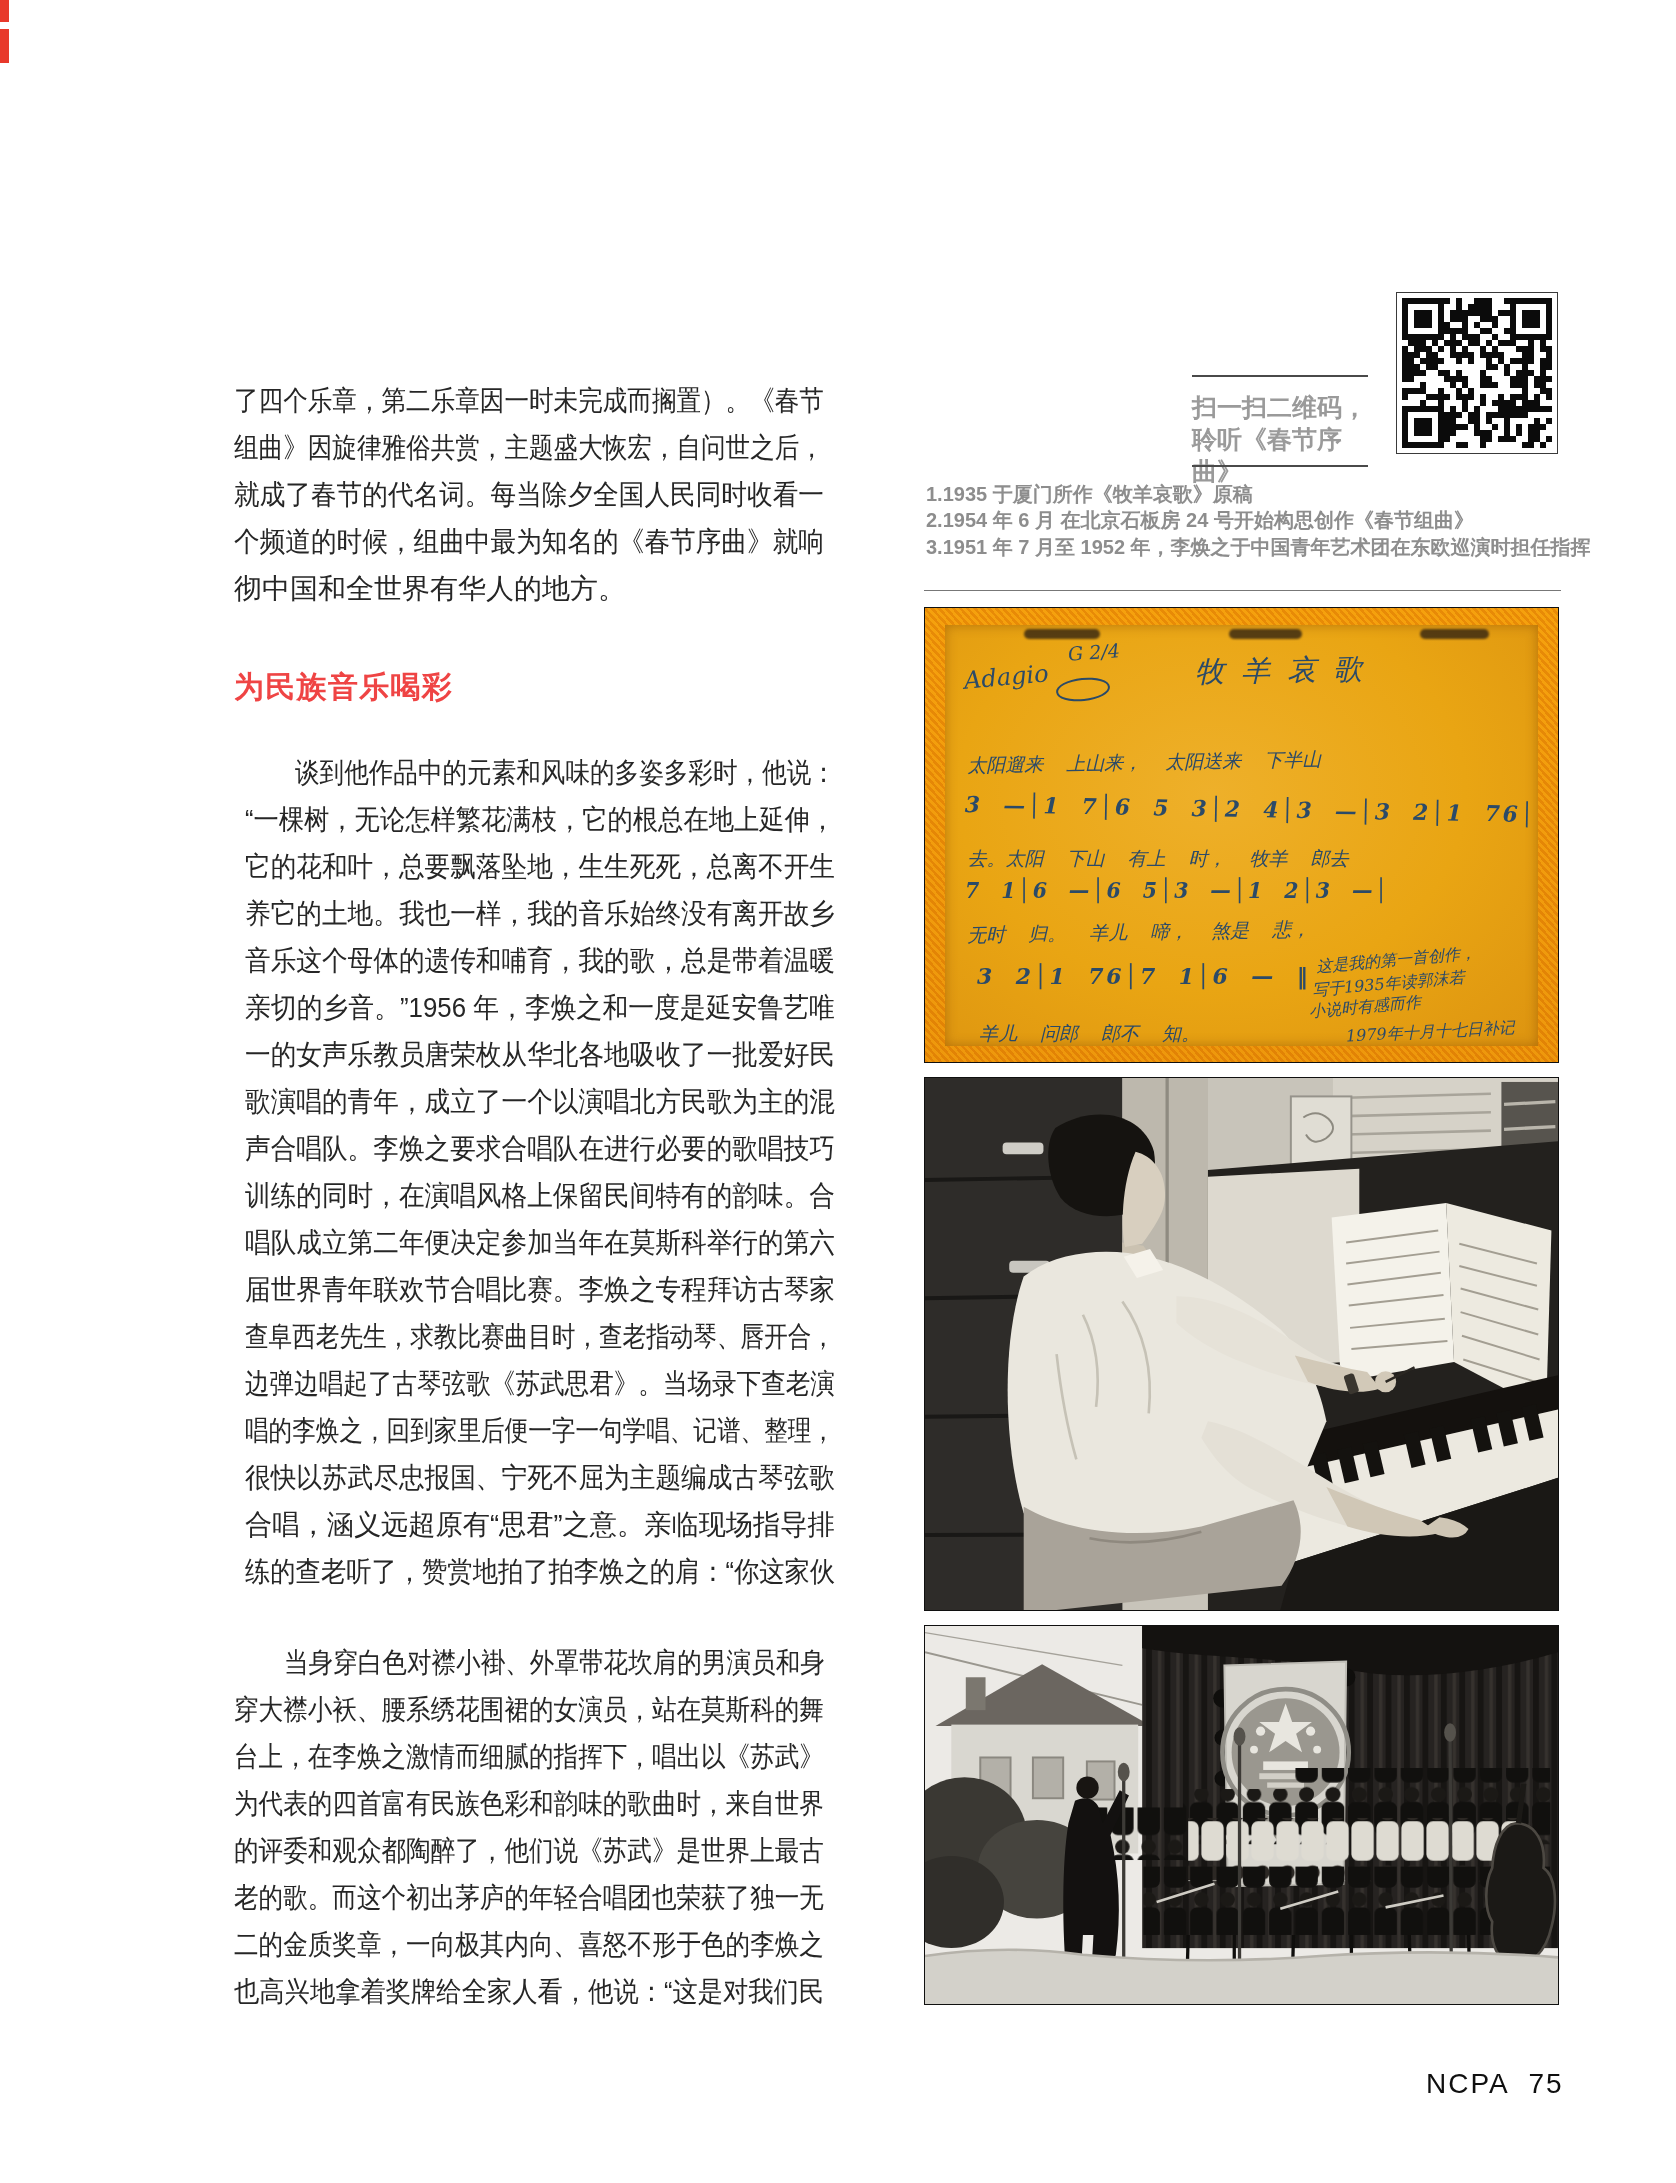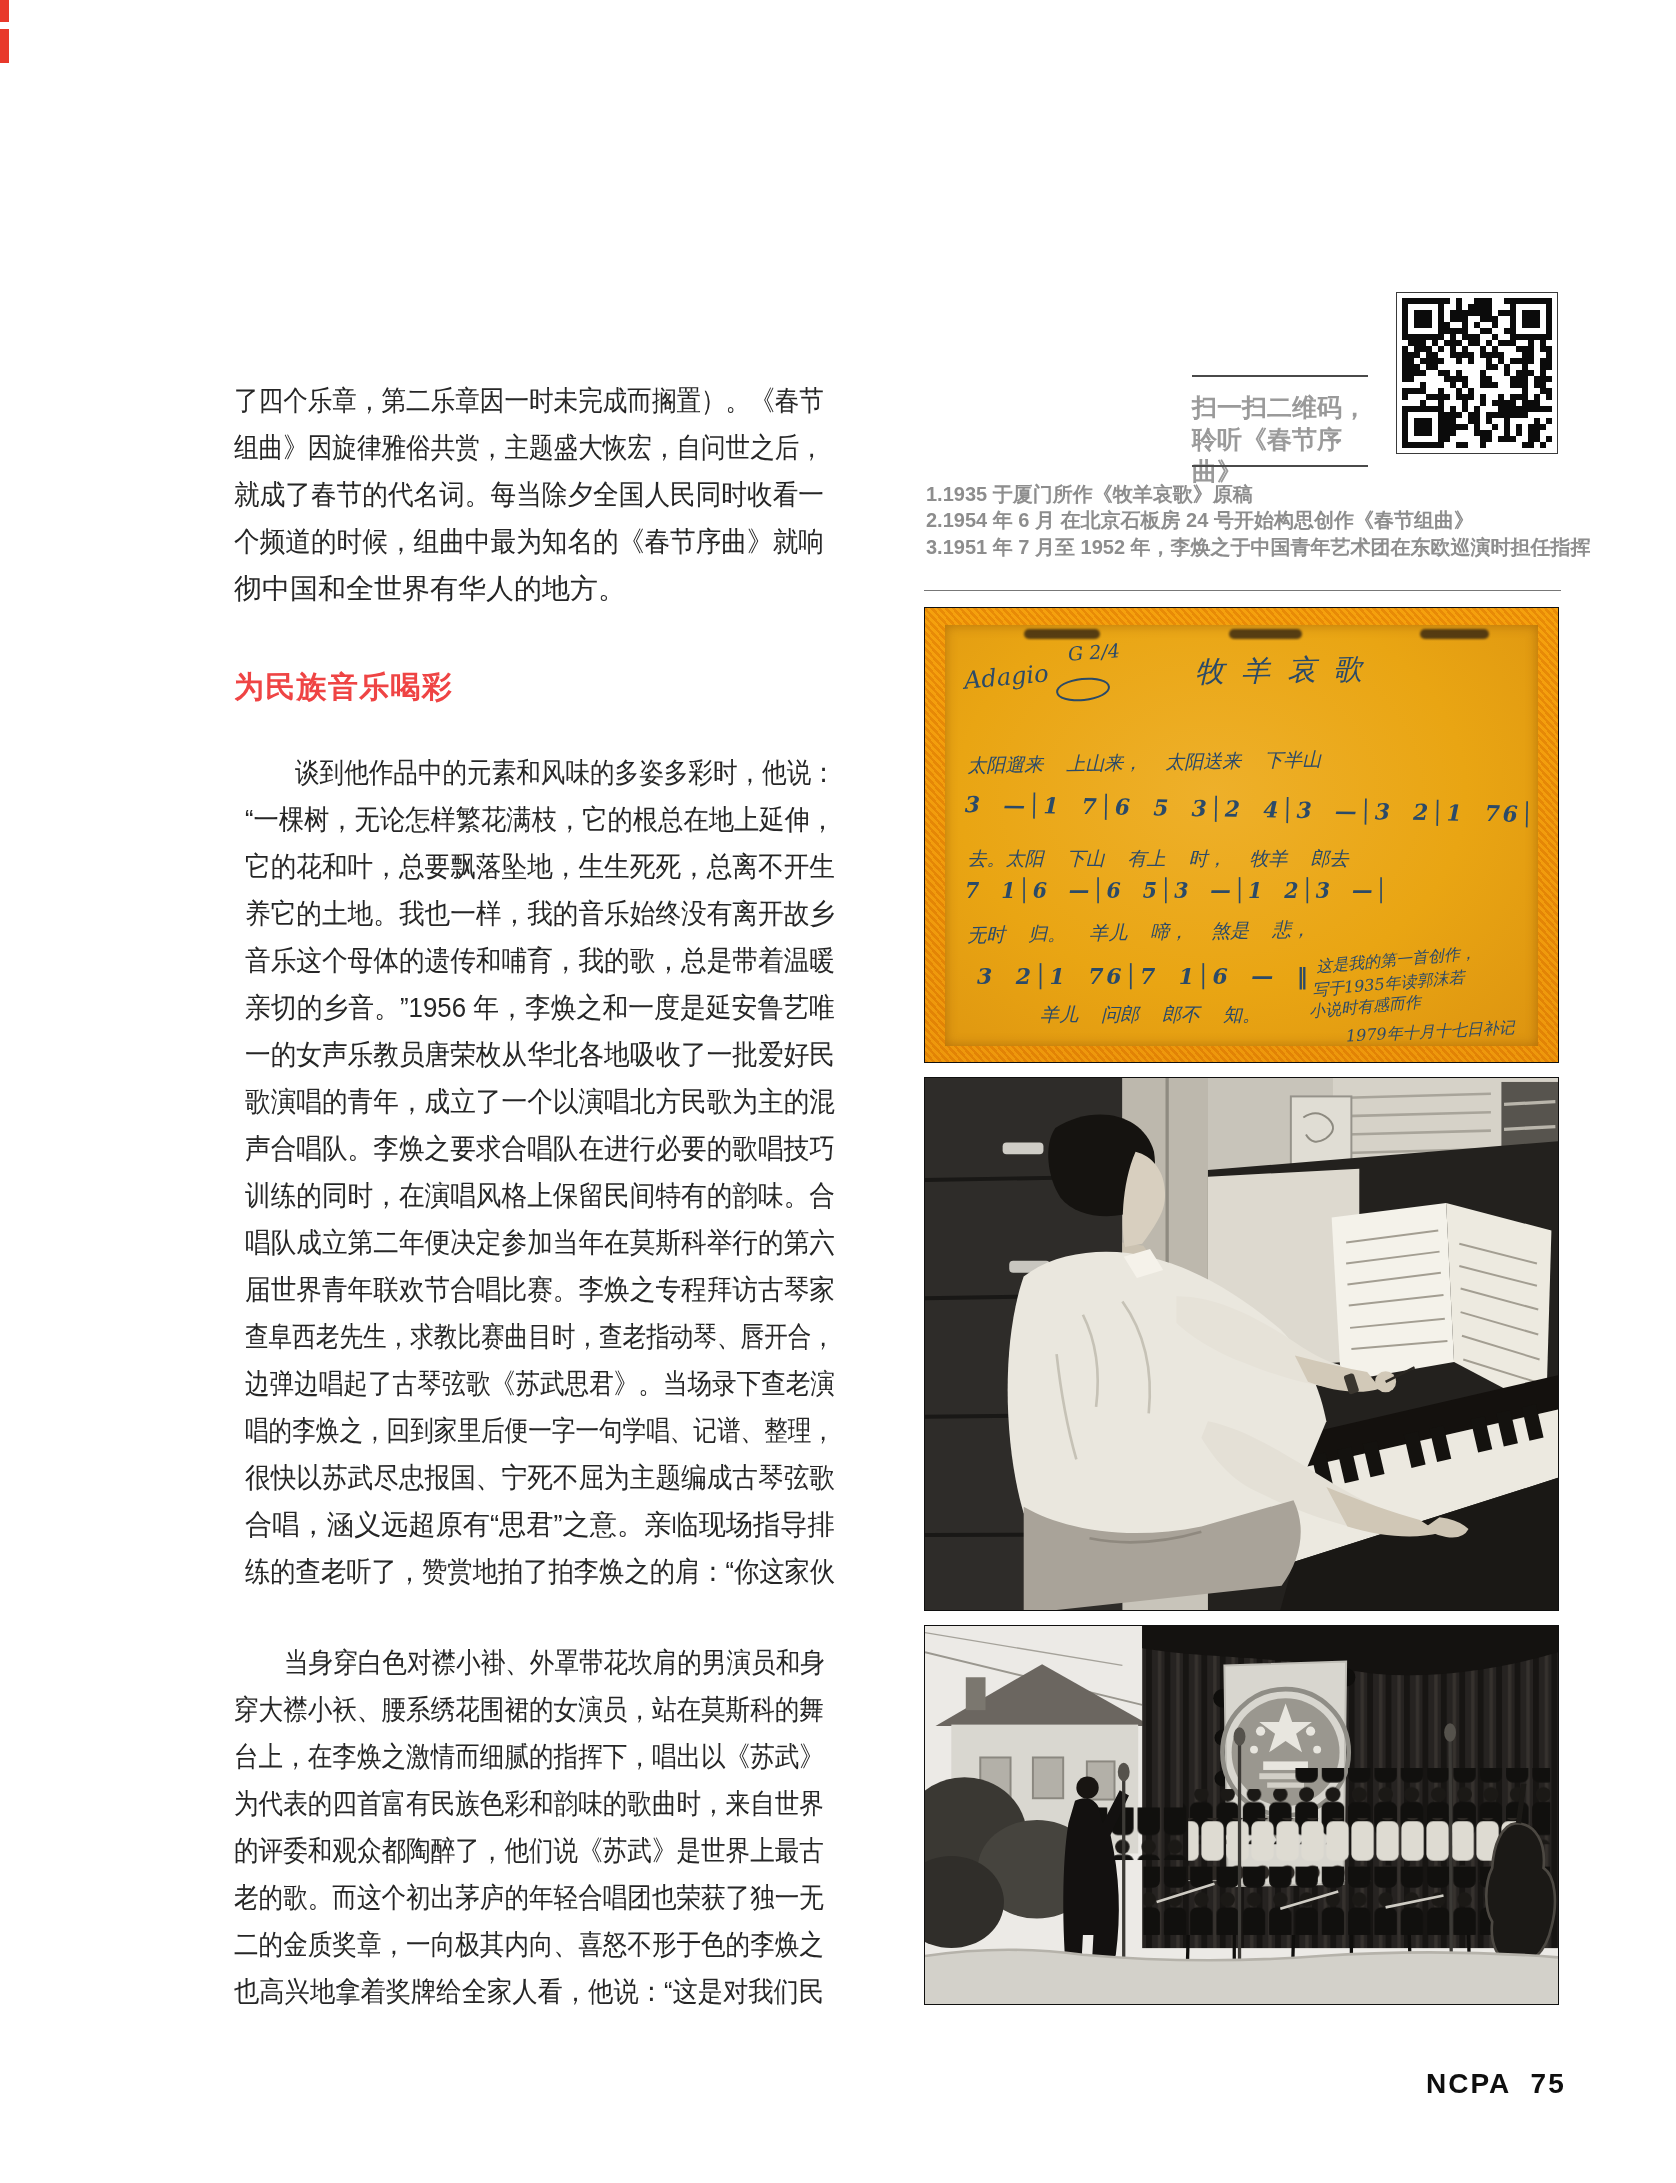--- a/index.html
+++ b/index.html
@@ -62,21 +62,21 @@
   .ms{position:absolute;color:var(--manuscript_ink,#2b4a68);
       font-family:"DejaVu Serif","Liberation Serif",serif;font-style:italic;white-space:nowrap;}
   .ms.notes{font-size:22px;letter-spacing:2.6px;word-spacing:10.6px;font-weight:700;}
   .ms.lyr{font-size:19px;word-spacing:17px;}
   .ms.sidenote{font-size:16px;}
   .ms-oval{position:absolute;border:2px solid var(--manuscript_ink,#2b4a68);
            border-radius:50%;width:50px;height:18.5px;transform:rotate(-6deg);}
 
   
   #footer-page{position:absolute;left:1426px;top:2068px;font-size:28px;color:#0f0f0f;
-               letter-spacing:2px;word-spacing:10.6px;font-weight:700;}
+               letter-spacing:2px;word-spacing:10.6px;font-weight:400;}
 </style>
 </head>
 <body>
 
 <div id="page">
 
   <div class="red-mark a"></div>
   <div class="red-mark b"></div>
 
   <div id="p1" class="col-left para">
@@ -775,21 +775,21 @@
       <div class="ms" style="left:123px;top:16px;font-size:19px;transform:rotate(-4deg);">G 2/4</div>
       <div class="ms-oval" style="left:111px;top:53px;"></div>
       <div class="ms" style="left:250px;top:26.4px;font-size:29px;letter-spacing:17px;transform:rotate(-1deg);">牧羊哀歌</div>
 
       <div class="ms lyr fit" style="left:22.4px;top:123px;width:568px;transform:rotate(-1deg);">太阳遛来 上山来， 太阳送来 下半山</div>
       <div class="ms notes fit" style="left: 20px; top: 166px; width: 568px; transform: rotate(1deg) scaleX(0.9885); transform-origin: left center;">3 —│1 7│6 5 3│2 4│3 —│3 2│1 76│</div>
       <div class="ms lyr fit" style="left:22.4px;top:209px;width:568px;margin-top:12px;">去。太阳 下山 有上 时， 牧羊 郎去</div>
       <div class="ms notes fit" style="left: 20px; top: 252px; width: 423px; transform: scaleX(0.9329); transform-origin: left center;">7 1│6 —│6 5│3 —│1 2│3 —│</div>
       <div class="ms lyr fit" style="left:22.4px;top:294px;width:423px;transform:rotate(-1deg);">无时 归。 羊儿 啼， 煞是 悲，</div>
       <div class="ms notes fit" style="left:32px;top:338px;width:343px;">3 2│1 76│7 1│6 — ‖</div>
-      <div class="ms lyr fit" style="left:34px;top:377px;width:343px;text-align:center;">羊儿 问郎 郎不 知。</div>
+      <div class="ms lyr fit" style="left:34px;top:396px;width:343px;">羊儿 问郎 郎不 知。</div>
 
       <div class="ms sidenote" style="left:371px;top:325px;transform:rotate(-5deg);">这是我的第一首创作，</div>
       <div class="ms sidenote" style="left:367px;top:349px;transform:rotate(-5deg);">写于1935年读郭沫若</div>
       <div class="ms sidenote" style="left:364px;top:372px;transform:rotate(-5deg);">小说时有感而作</div>
       <div class="ms sidenote" style="left:401px;top:397px;transform:rotate(-3deg);">1979年十月十七日补记</div>
     </div>
   </div>
 
   <div id="photo-piano" class="photo">
     <svg viewBox="0 0 962 809" preserveAspectRatio="none">

